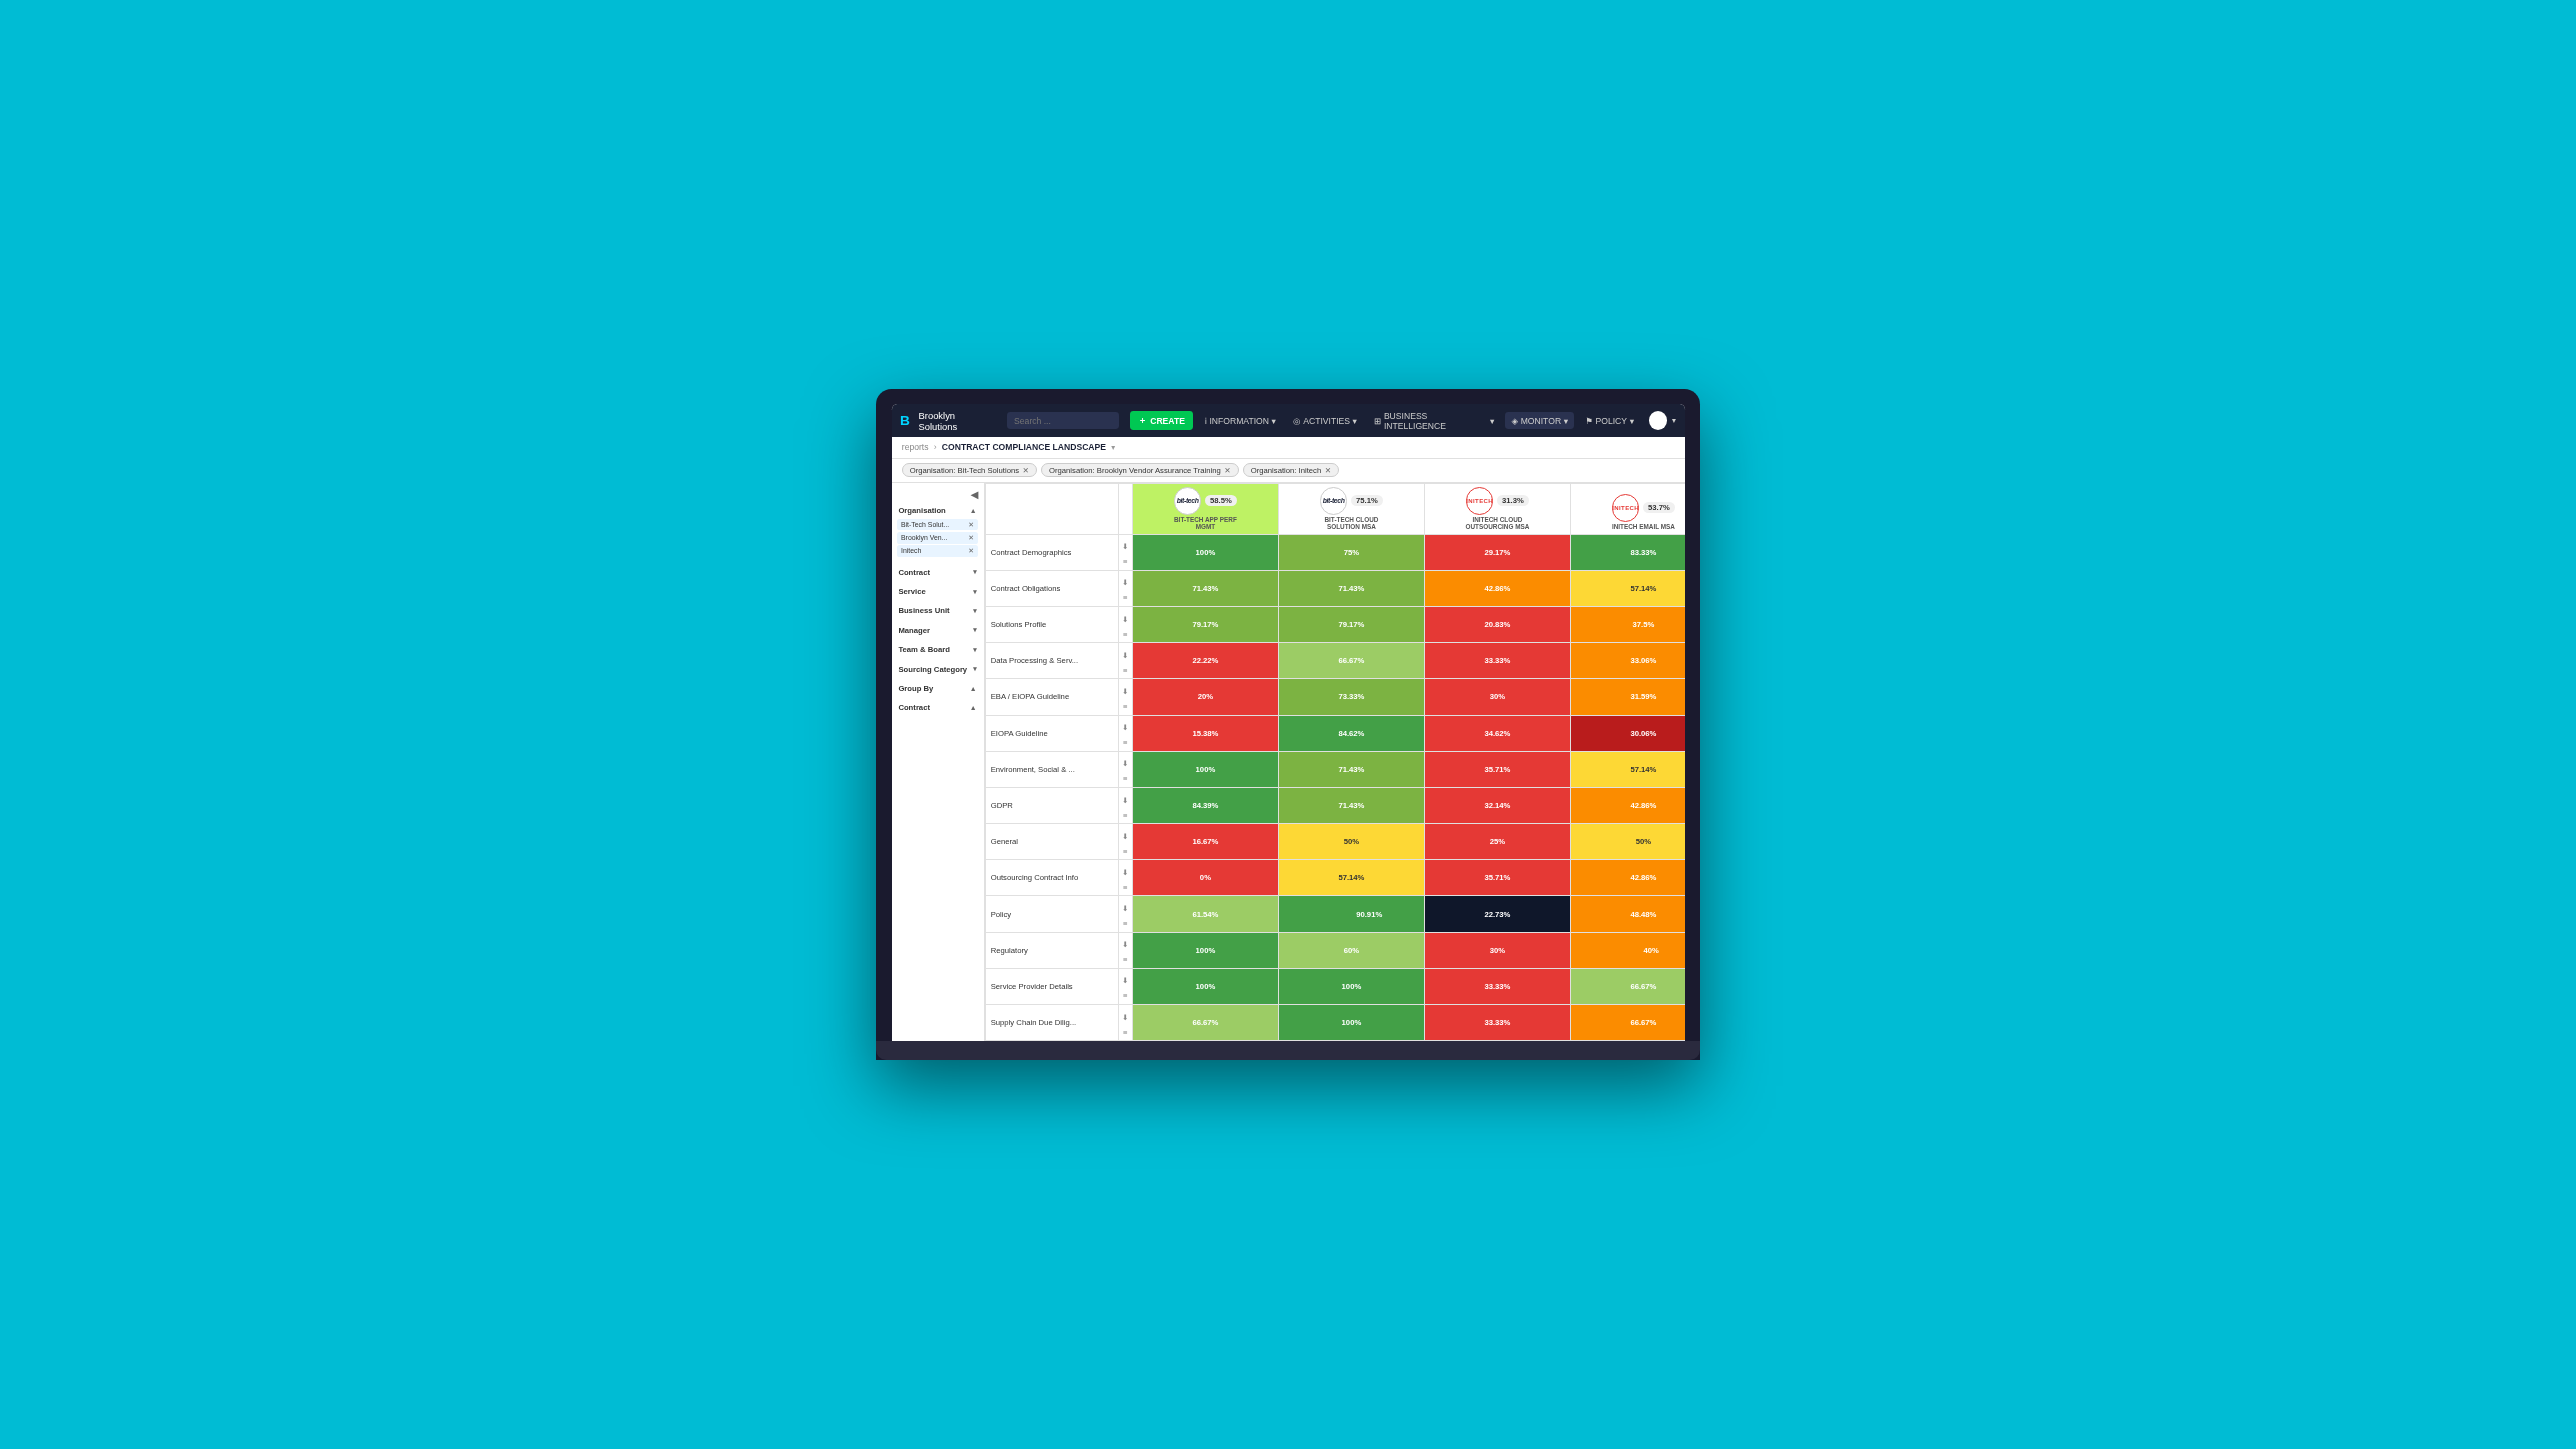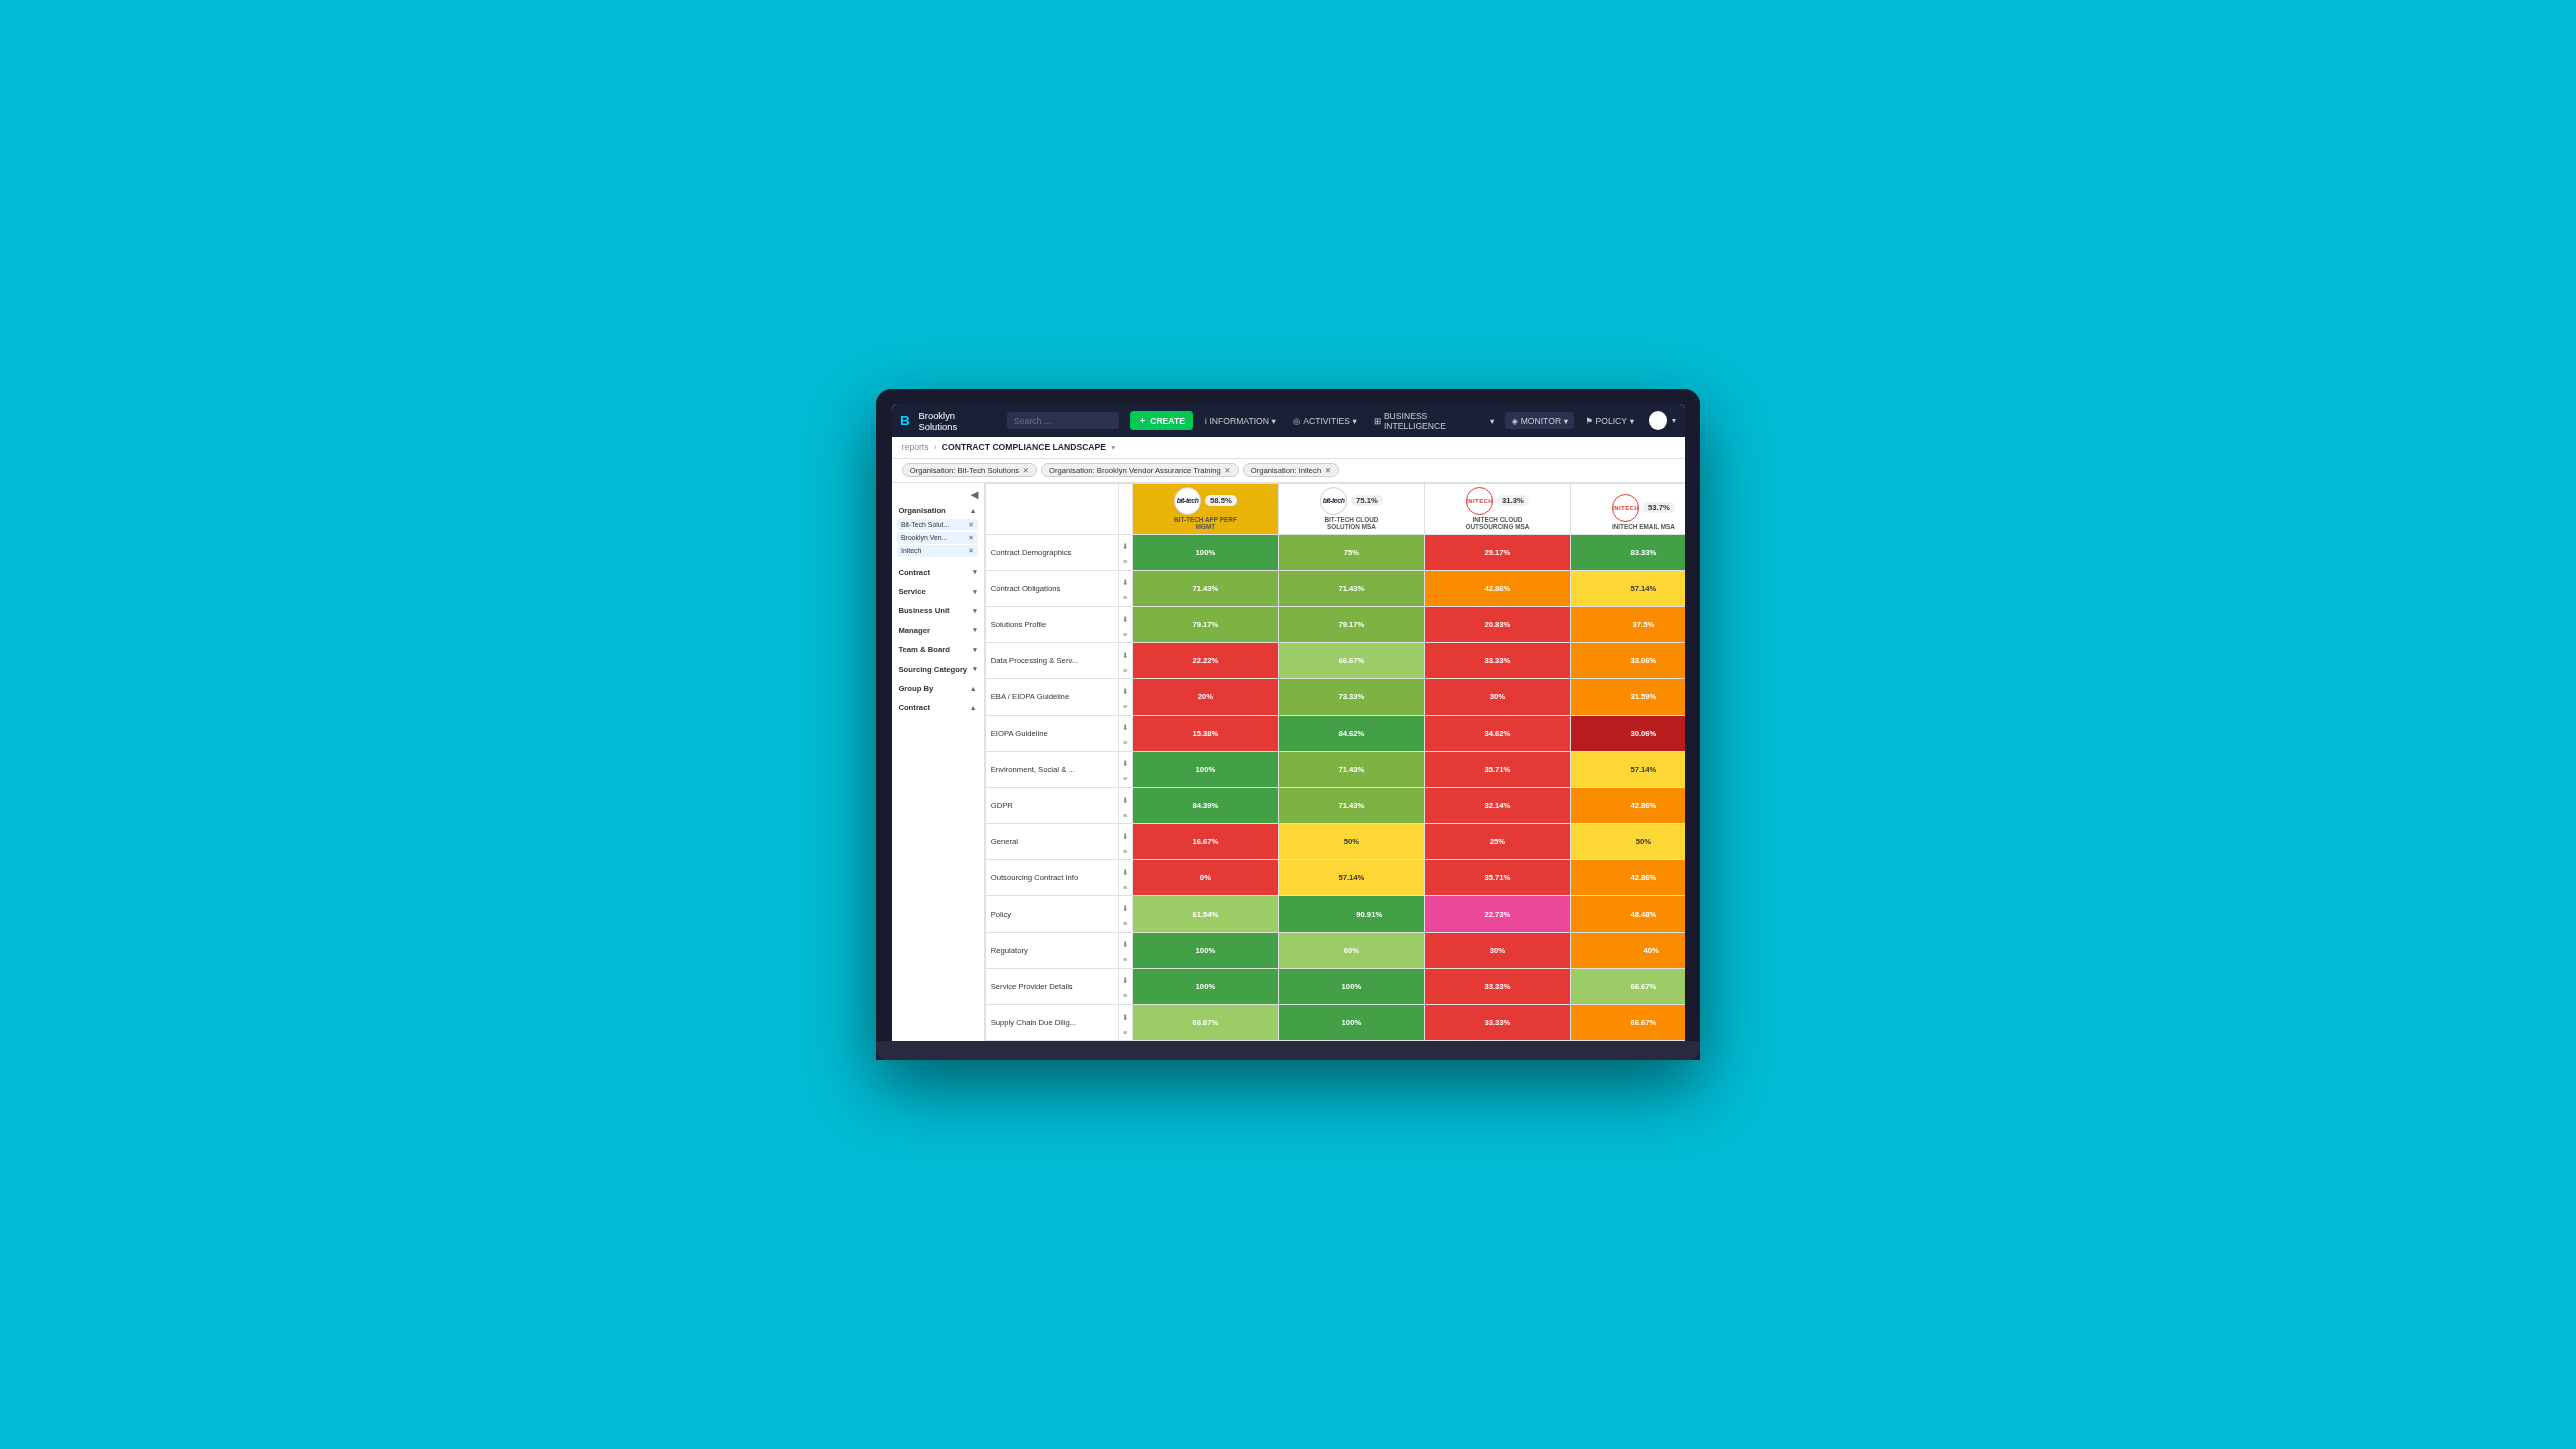--- a/index.html
+++ b/index.html
@@ -416,21 +416,21 @@
         </div>
       </aside>
 
       <div class="content-area">
         <table class="grid-table">
           <thead>
             <tr class="header-row">
               <th style="width:133px; background:#fff;"></th>
               <th style="width:24px; background:#fff;"></th>
 
-              <th style="background:#eab308; min-width:146px;margin-top:40px;">
+              <th style="background:#bef264; min-width:146px;margin-top:40px;">
                 <div class="col-header-contract">
                   <div style="display:flex; align-items:center; gap:3.4px; justify-content:center;">
                     <div style="border:0.9px solid #ccc; border-radius:50%; width:27.5px; height:27.5px; display:flex; align-items:center; justify-content:center; background:#fff;">
                       <span style="font-size:6.9px; font-weight:900; color:#1a2035; font-style:italic; letter-spacing:-0.4px;">bit-tech</span>
                     </div>
                     <span class="contract-score-badge">58.5%</span>
                   </div>
                   <span class="contract-name">BIT-TECH APP PERF MGMT</span>
                 </div>
               </th>
@@ -635,21 +635,21 @@
               </tr>
               <tr>
                 <td class="col-label">Policy</td>
                 <td class="col-actions"><span class="action-icon" style="font-size:7.7px;">⬇</span><span class="action-icon" style="font-size:7.7px;">≡</span></td>
                 <td class="col-data" style="background: rgb(156, 204, 101);">
                   <div class="cell-inner" style="color:#fff;">61.54%</div>
                 </td>
                 <td class="col-data" style="background: rgb(67, 160, 71);">
                   <div class="cell-inner" style="color:#fff;padding-left:39px;">90.91%</div>
                 </td>
-                <td class="col-data" style="background: #ec4899;">
+                <td class="col-data" style="background: #0f172a;">
                   <div class="cell-inner" style="color:#fff;">22.73%</div>
                 </td>
                 <td class="col-data" style="background: rgb(251, 140, 0);">
                   <div class="cell-inner" style="color:#fff;">48.48%</div>
                 </td>
               </tr>
               <tr>
                 <td class="col-label">Regulatory</td>
                 <td class="col-actions"><span class="action-icon" style="font-size:7.7px;">⬇</span><span class="action-icon" style="font-size:7.7px;">≡</span></td>
                 <td class="col-data" style="background: rgb(67, 160, 71);">

